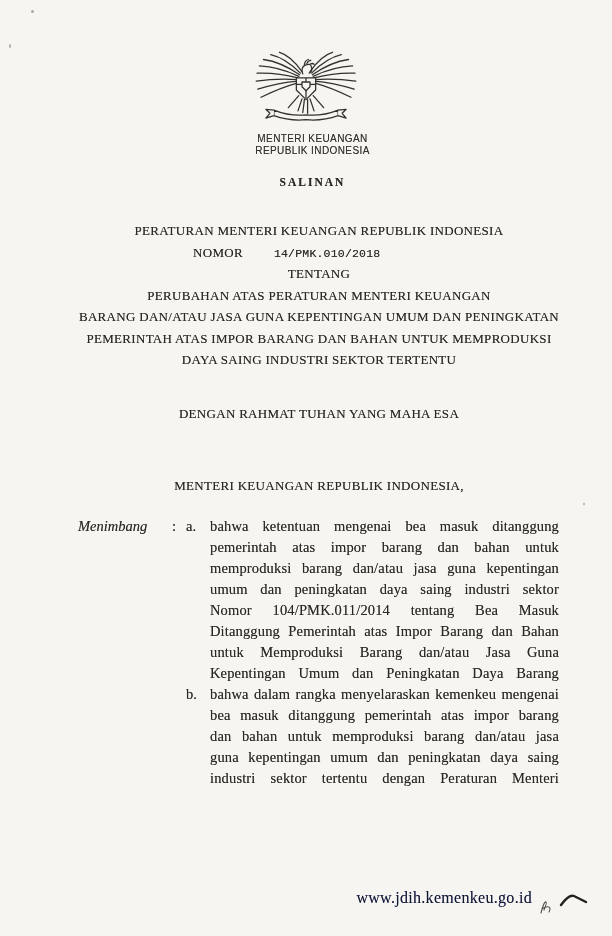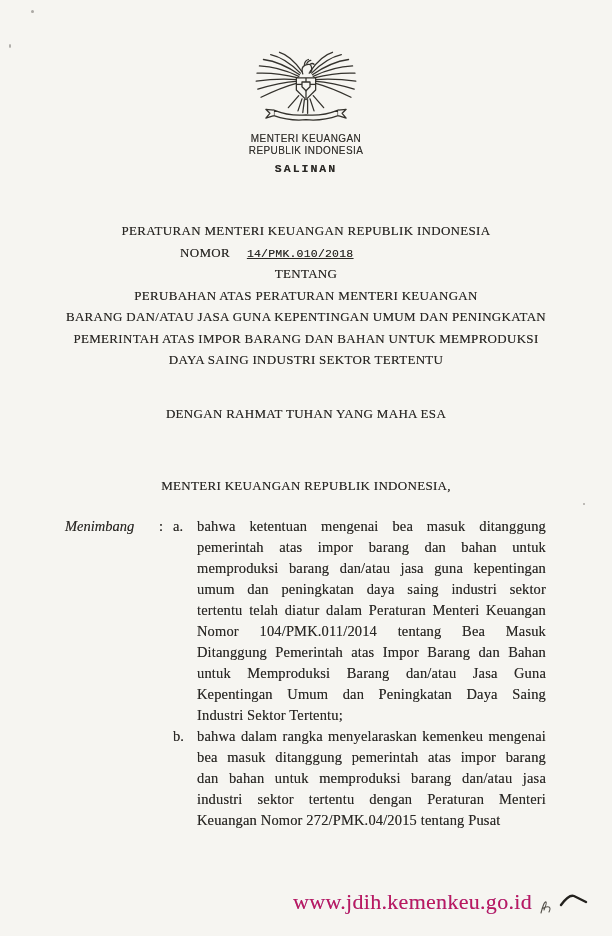--- a/index.html
+++ b/index.html
@@ -8,53 +8,53 @@
     background:#e9e8e4;
     font-family:"Liberation Serif", serif;
   }
   .page{
     position:relative;
     width:612px;height:936px;
     background:#f6f5f1;
     overflow:hidden;
     color:#2a2825;
   }
-  .ink{ text-shadow:0 0 .45px rgba(42,40,37,.55); }
+  .ink{ text-shadow:0 0 .45px rgba(42,40,37,.55);padding-left:13px; }
 
   
   .speck{position:absolute;background:#6d6a64;border-radius:50%;opacity:.55;}
 
   
   .letterhead{position:absolute;top:42px;left:0;width:100%;text-align:center;}
   .emblem{width:106px;height:88px;margin:0 auto;}
   .ministry{
     margin-top:3px;
     font-family:"Liberation Sans", sans-serif;
     font-size:10px;line-height:12px;letter-spacing:.4px;
     color:#34322e;
   }
   .salinan{
-    margin-top:5px;
-    font-size:11.5px;font-weight:bold;letter-spacing:2px;font-family:Liberation Mono, monospace;
+    margin-top:19px;
+    font-size:11.5px;font-weight:bold;letter-spacing:2px;
   }
 
   
   .title-block{position:absolute;top:220px;left:0;width:100%;}
   .title-block .line{
     text-align:center;white-space:nowrap;
     font-size:13px;line-height:21.5px;letter-spacing:.3px;
   }
   .nomor-line{
     position:relative;height:21.5px;line-height:21.5px;
     text-align:left;padding-left:180px;white-space:nowrap;
     font-size:13px;letter-spacing:.3px;
   }
   .nomor-line .num{
     font-family:"Liberation Mono", monospace;
-    font-size:11.5px;letter-spacing:.2px;margin-left:17px;text-decoration:underline;
+    font-size:11.5px;letter-spacing:.2px;margin-left:31px;
   }
 
   .invocation,.authority{
     position:absolute;left:0;width:100%;text-align:center;
     font-size:13px;letter-spacing:.3px;white-space:nowrap;
   }
   .invocation{top:406px;}
   .authority{top:478px;}
 
   
@@ -71,22 +71,22 @@
   .c-text{flex:1;min-width:0;}
   .c-text .line{
     text-align:justify;text-align-last:justify;
     letter-spacing:.15px;
   }
   .c-text .line.last{text-align-last:left;}
 
   
   .site-url{
     position:absolute;top:889px;right:80px;
-    font-size:22px;letter-spacing:.3px;
-    color:#be185d;white-space:nowrap;
+    font-size:16px;letter-spacing:.3px;
+    color:#0f172a;white-space:nowrap;
     text-shadow:0 0 .4px rgba(74,73,204,.5);
   }
   .mark{position:absolute;}
   .mark-initials{top:898px;left:538px;width:18px;height:18px;}
   .mark-caret{top:893px;left:559px;width:30px;height:16px;}
 </style>
 </head>
 <body>
 
 <div class="page">
@@ -171,36 +171,34 @@
     <div class="c-label">Menimbang</div>
     <div class="c-colon">:</div>
     <div class="c-items">
       <div class="c-item">
         <div class="c-letter">a.</div>
         <div class="c-text">
             <div class="line">bahwa ketentuan mengenai bea masuk ditanggung</div>
             <div class="line">pemerintah atas impor barang dan bahan untuk</div>
             <div class="line">memproduksi barang dan/atau jasa guna kepentingan</div>
             <div class="line">umum dan peningkatan daya saing industri sektor</div>
-            <div class="line">tertentu telah diatur dalam Peraturan Menteri Keuangan</div>
             <div class="line">Nomor 104/PMK.011/2014 tentang Bea Masuk</div>
             <div class="line">Ditanggung Pemerintah atas Impor Barang dan Bahan</div>
             <div class="line">untuk Memproduksi Barang dan/atau Jasa Guna</div>
-            <div class="line">Kepentingan Umum dan Peningkatan Daya Saing</div>
-            <div class="line last">Industri Sektor Tertentu;</div>
+            <div class="line">Kepentingan Umum dan Peningkatan Daya Barang</div>
           </div>
       </div>
       <div class="c-item">
         <div class="c-letter">b.</div>
         <div class="c-text">
             <div class="line">bahwa dalam rangka menyelaraskan kemenkeu mengenai</div>
             <div class="line">bea masuk ditanggung pemerintah atas impor barang</div>
             <div class="line">dan bahan untuk memproduksi barang dan/atau jasa</div>
+            <div class="line">guna kepentingan umum dan peningkatan daya saing</div>
             <div class="line">industri sektor tertentu dengan Peraturan Menteri</div>
-            <div class="line last">Keuangan Nomor 272/PMK.04/2015 tentang Pusat</div>
           </div>
       </div>
     </div>
   </section>
 
   <div class="site-url">www.jdih.kemenkeu.go.id</div>
   <svg class="mark mark-initials" viewBox="0 0 18 18">
     <path d="M3 15 Q6 3 8 4 Q9 5 6 12 M4 11 Q8 8 11 9 Q13 10 11 14" stroke="#55524c" stroke-width="1.1" fill="none" stroke-linecap="round"></path>
   </svg>
   <svg class="mark mark-caret" viewBox="0 0 30 16">

